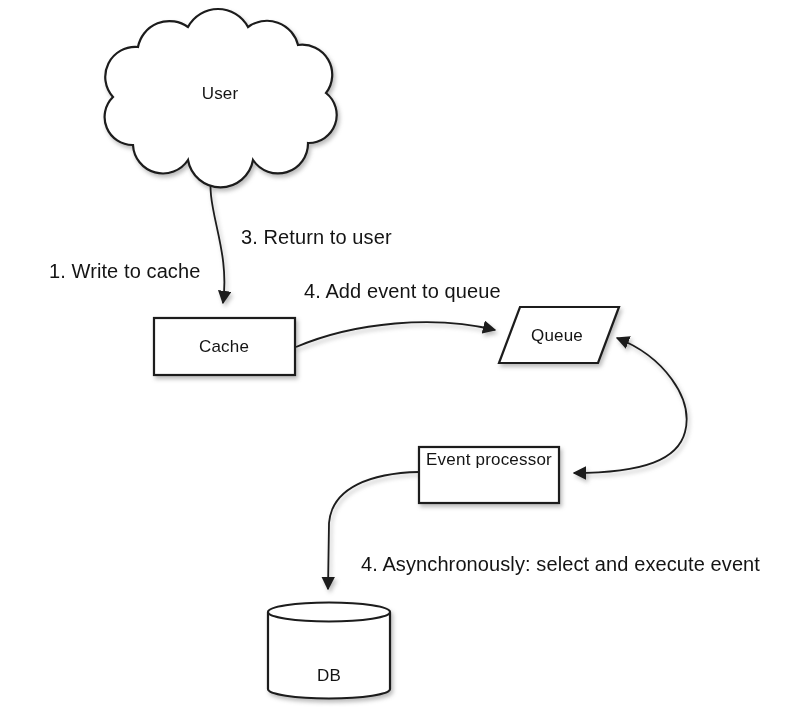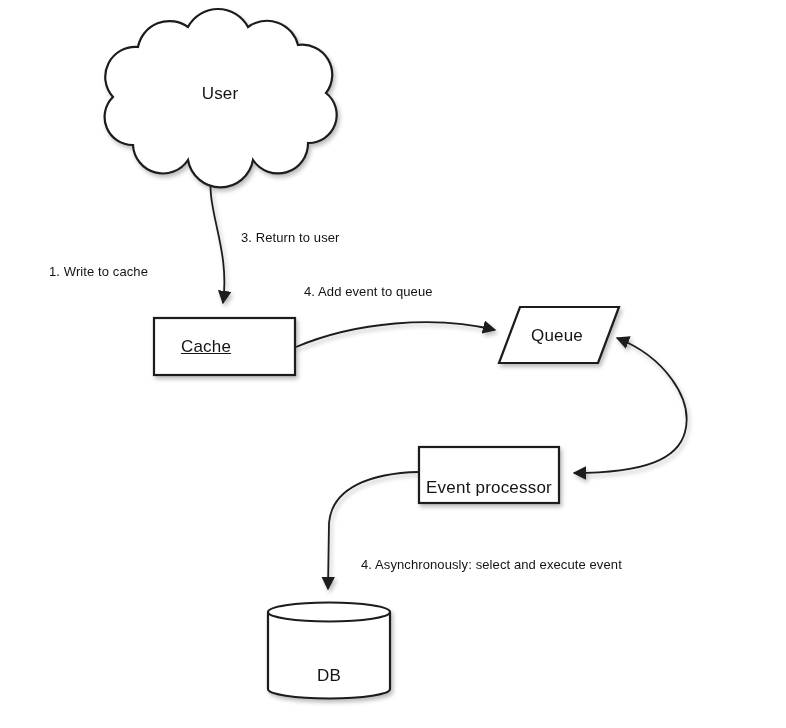--- a/index.html
+++ b/index.html
@@ -35,21 +35,21 @@
     position: absolute;
     transform: translate(-50%, -50%);
     font-size: 17px;
     color: #141414;
     white-space: nowrap;
     letter-spacing: 0.2px;
   }
   .annotation {
     position: absolute;
     transform: translateY(-50%);
-    font-size: 13px;
+    font-size: 20px;
     color: #141414;
     white-space: nowrap;
     letter-spacing: 0.1px;
   }
 </style>
 </head>
 <body>
 
 <div class="stage">
 
@@ -85,25 +85,25 @@
     <polygon class="shape" points="520,307 619,307 598,363 499,363"></polygon>
 
     <rect class="shape" x="419" y="447" width="140" height="56"></rect>
 
     <path class="shape" d="M 268,612 L 268,689 A 61 9.5 0 0 0 390,689 L 390,612"></path>
     <ellipse class="shape" cx="329" cy="612" rx="61" ry="9.5"></ellipse>
   </svg>
 
   <div class="node-label" style="left:220px; top:94px;">User</div>
 
-  <div class="node-label" style="left:206px; top:347px;text-decoration:underline;">Cache</div>
+  <div class="node-label" style="left:224px; top:347px;">Cache</div>
 
   <div class="node-label" style="left:557px; top:336px;">Queue</div>
 
-  <div class="node-label" style="left:489px; top:488px;">Event processor</div>
+  <div class="node-label" style="left:489px; top:460px;">Event processor</div>
 
   <div class="node-label" style="left:329px; top:676px;">DB</div>
 
   <div class="annotation" style="left:49px; top:271px;">1. Write to cache</div>
 
   <div class="annotation" style="left:241px; top:237px;">3. Return to user</div>
 
   <div class="annotation" style="left:304px; top:291px;">4. Add event to queue</div>
 
   <div class="annotation" style="left:361px; top:564px;">4. Asynchronously: select and execute event</div>

